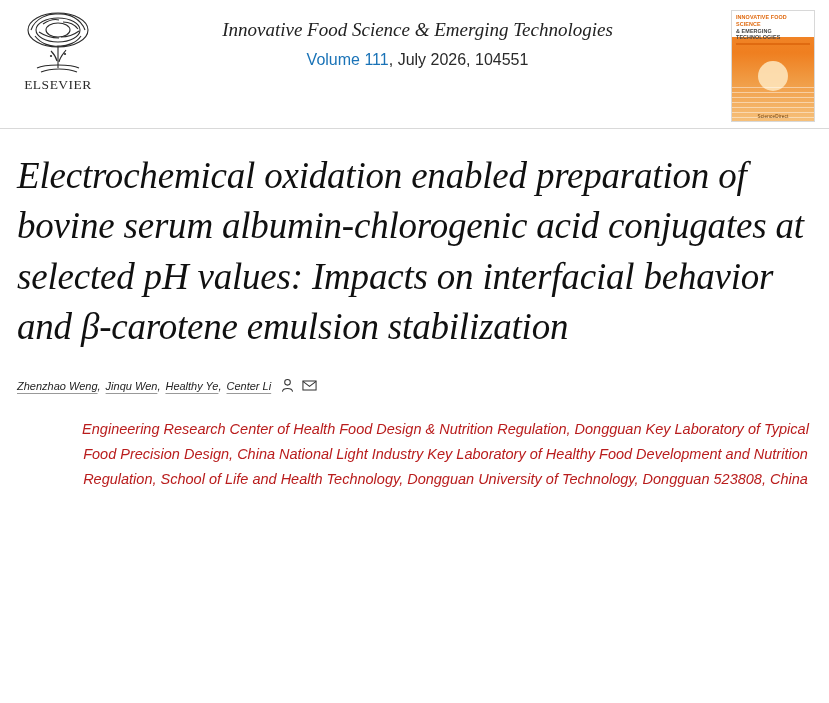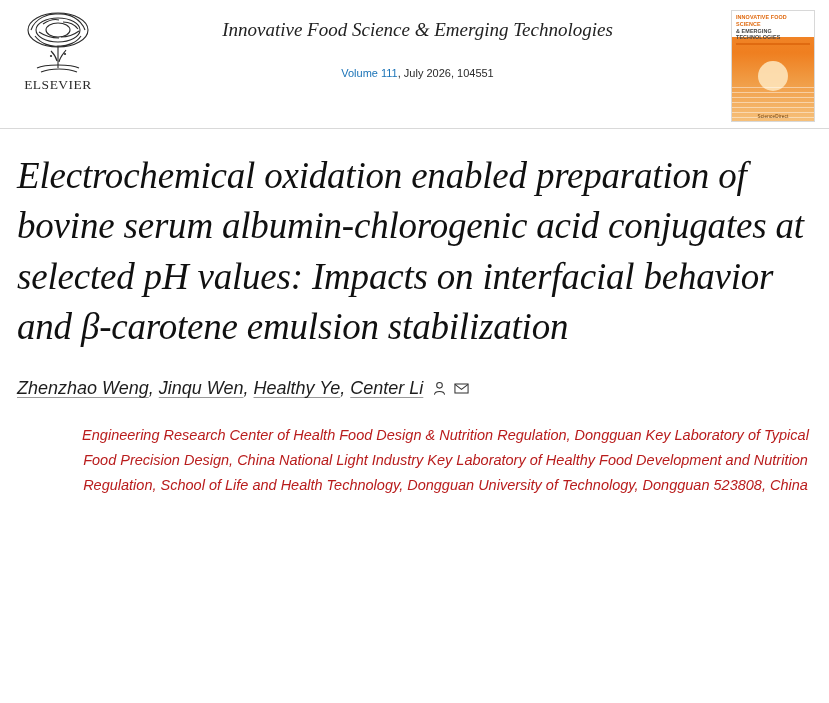--- a/index.html
+++ b/index.html
@@ -62,22 +62,22 @@
     font-family: "Liberation Serif", serif;
     font-style: italic;
     font-size: 19px;
     line-height: 1.28;
     color: #222;
     font-weight: 400;
     max-width: 560px;
     margin: 0 auto;
   }
   .journal-meta {
-    margin-top: 25px;
-    font-size: 11px;
+    margin-top: 9px;
+    font-size: 16px;
     color: #2a2a2a;
     font-family: "Liberation Sans", sans-serif;
   }
   .journal-meta .vol {
     color: #1a73b7;
   }
 
   .cover-thumb {
     flex: 0 0 84px;
     width: 84px;
@@ -159,21 +159,21 @@
     line-height: 1.36;
     color: #101010;
     font-weight: 400;
     margin: 22px 0 0 0;
     letter-spacing: -0.2px;
   }
 
   
   .authors {
     margin-top: 26px;
-    font-size: 18px;
+    font-size: 11px;
     color: #1d1d1d;
     display: flex;
     align-items: center;
     flex-wrap: wrap;
     gap: 0px;
   }
   .author {
     text-decoration: underline;
     text-underline-offset: 3px;
     text-decoration-color: #999;

